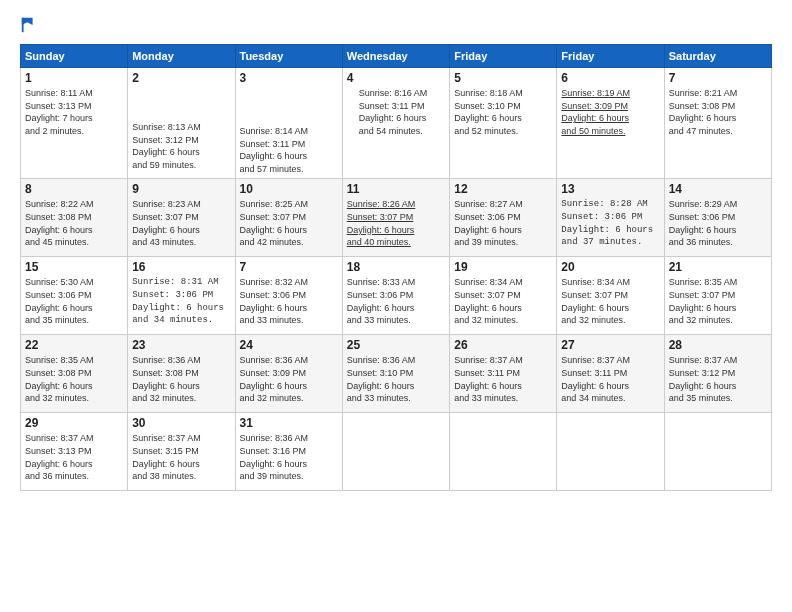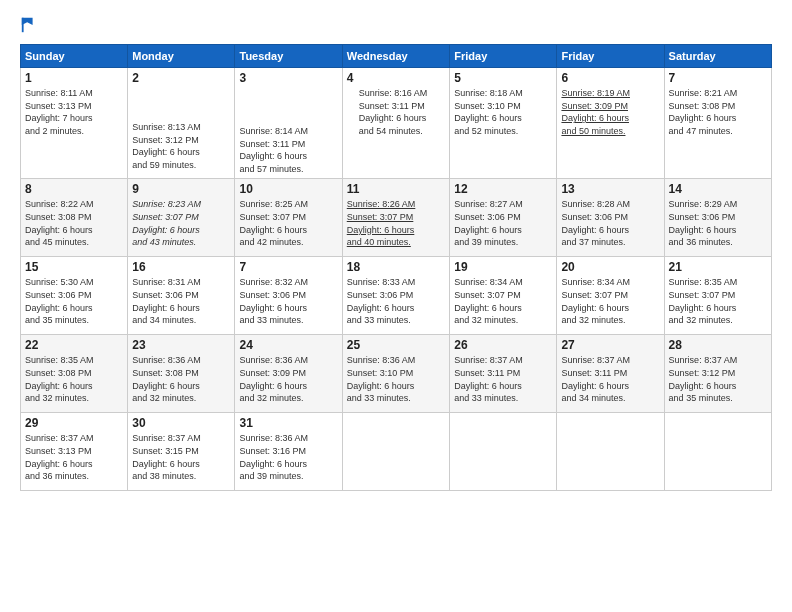--- a/index.html
+++ b/index.html
@@ -184,21 +184,21 @@
         <tr>
           <td>
             <span class="day-number">8</span>
             <div class="day-info" style="white-space: pre-line;">Sunrise: 8:22 AM
 Sunset: 3:08 PM
 Daylight: 6 hours
 and 45 minutes.</div>
           </td>
           <td>
             <span class="day-number">9</span>
-            <div class="day-info" style="white-space: pre-line; font-style: italic;">Sunrise: 8:23 AM
+            <div class="day-info" style="white-space: pre-line;">Sunrise: 8:23 AM
 Sunset: 3:07 PM
 Daylight: 6 hours
 and 43 minutes.</div>
           </td>
           <td>
             <span class="day-number">10</span>
             <div class="day-info" style="white-space: pre-line;">Sunrise: 8:25 AM
 Sunset: 3:07 PM
 Daylight: 6 hours
 and 42 minutes.</div>
@@ -212,21 +212,21 @@
           </td>
           <td>
             <span class="day-number">12</span>
             <div class="day-info" style="white-space: pre-line;">Sunrise: 8:27 AM
 Sunset: 3:06 PM
 Daylight: 6 hours
 and 39 minutes.</div>
           </td>
           <td>
             <span class="day-number">13</span>
-            <div class="day-info" style="white-space: pre-line;">Sunrise: 8:28 AM
+            <div class="day-info" style="white-space: pre-line; font-family: Liberation Mono, monospace;">Sunrise: 8:28 AM
 Sunset: 3:06 PM
 Daylight: 6 hours
 and 37 minutes.</div>
           </td>
           <td>
             <span class="day-number">14</span>
             <div class="day-info" style="white-space: pre-line;">Sunrise: 8:29 AM
 Sunset: 3:06 PM
 Daylight: 6 hours
 and 36 minutes.</div>
@@ -235,21 +235,21 @@
         <tr>
           <td>
             <span class="day-number">15</span>
             <div class="day-info" style="white-space: pre-line;">Sunrise: 5:30 AM
 Sunset: 3:06 PM
 Daylight: 6 hours
 and 35 minutes.</div>
           </td>
           <td>
             <span class="day-number">16</span>
-            <div class="day-info" style="white-space: pre-line;">Sunrise: 8:31 AM
+            <div class="day-info" style="white-space: pre-line; font-family: Liberation Mono, monospace;">Sunrise: 8:31 AM
 Sunset: 3:06 PM
 Daylight: 6 hours
 and 34 minutes.</div>
           </td>
           <td>
             <span class="day-number">7</span>
             <div class="day-info" style="white-space: pre-line;">Sunrise: 8:32 AM
 Sunset: 3:06 PM
 Daylight: 6 hours
 and 33 minutes.</div>

